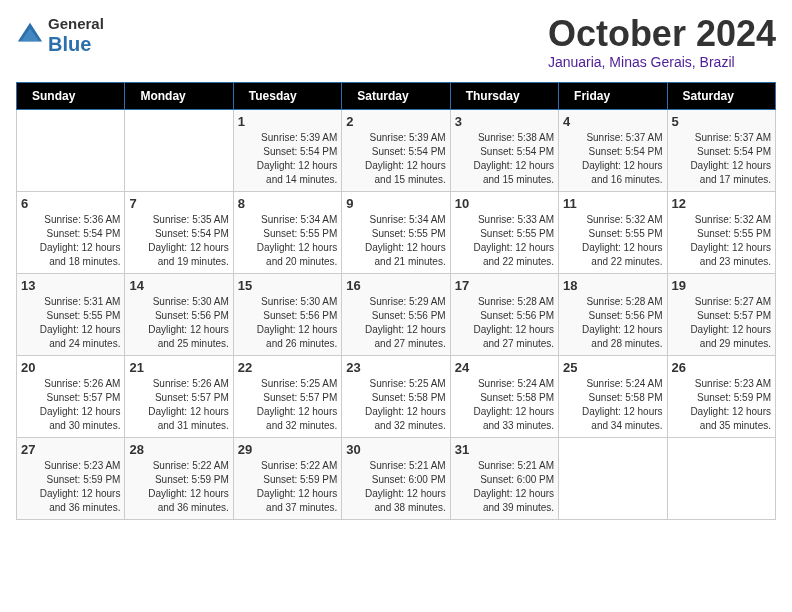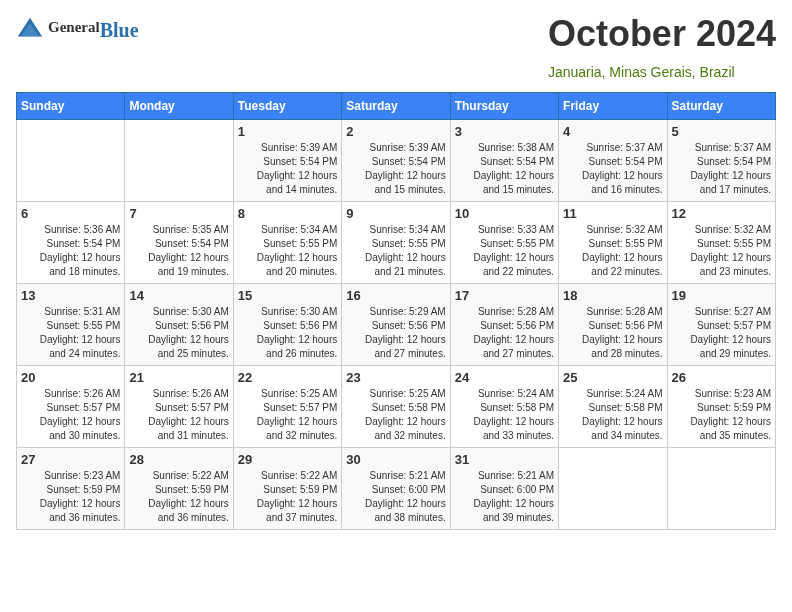--- a/index.html
+++ b/index.html
@@ -16,23 +16,22 @@
       align-items: flex-start;
       margin-bottom: 12px;
     }
     .logo {
       display: flex;
       align-items: center;
       gap: 4px;
     }
     .logo-text {
       display: flex;
-      flex-direction: row;
+      flex-direction: column;
       line-height: 1.1;
-      font-family: Liberation Serif, serif;
     }
     .logo-general {
       font-size: 15px;
       font-weight: bold;
       color: #333;
     }
     .logo-blue {
       font-size: 20px;
       font-weight: bold;
       color: #2c6fad;
@@ -44,32 +43,32 @@
     .title-block {
     }
     .month-title {
       font-size: 36px;
       font-weight: bold;
       color: #333;
       line-height: 1;
     }
     .subtitle {
       font-size: 14px;
-      color: #4d7c0f;
-      margin-top: 12px;
+      color: #4c1d95;
+      margin-top: 2px;
     }
     table {
       width: 100%;
       border-collapse: collapse;
       font-size: 11px;
     }
     thead tr th {
-      background: #3b82f6;
+      background: #000000;
       color: #fff;
-      padding: 6px 4px;
+      padding: 6px 15px;
       text-align: left;
       font-size: 12px;
       font-weight: bold;
       border: 1px solid #2c6fad;
     }
     tbody tr td {
       vertical-align: top;
       border: 1px solid #ccc;
       padding: 4px 4px;
       width: 14.28%;

